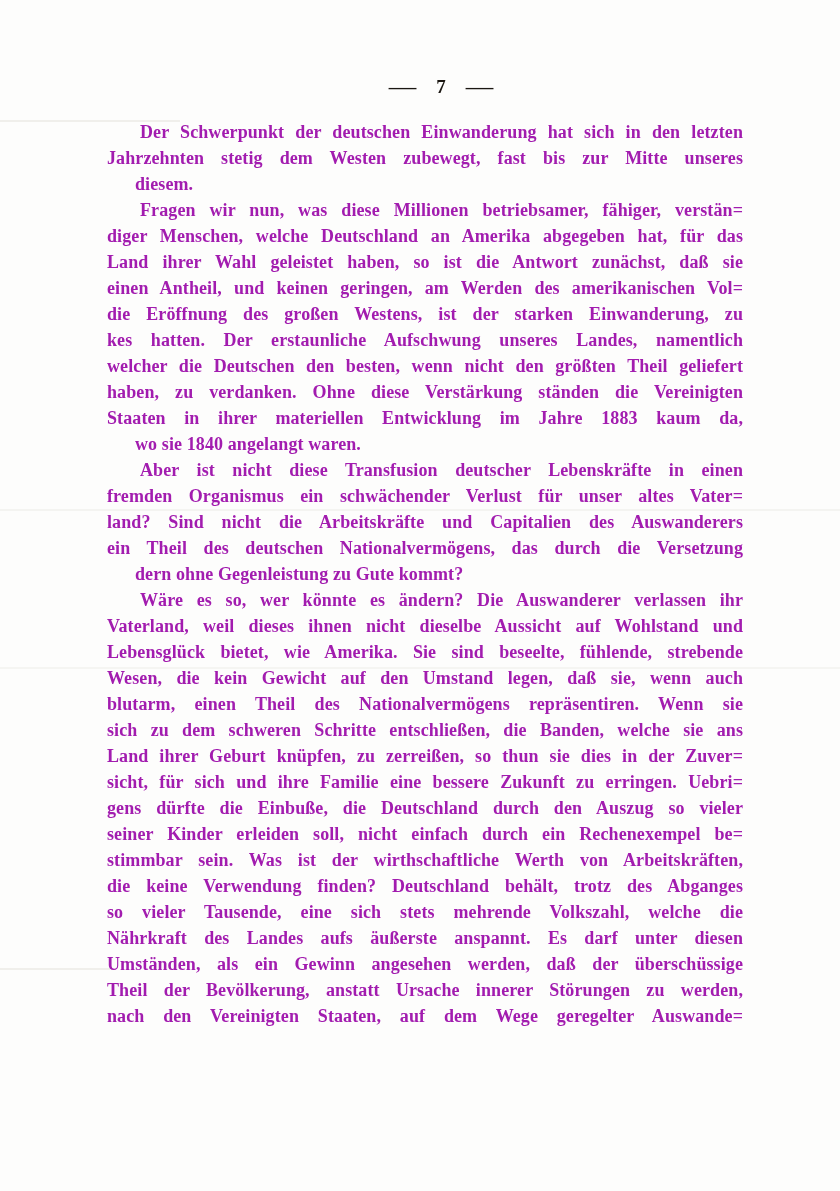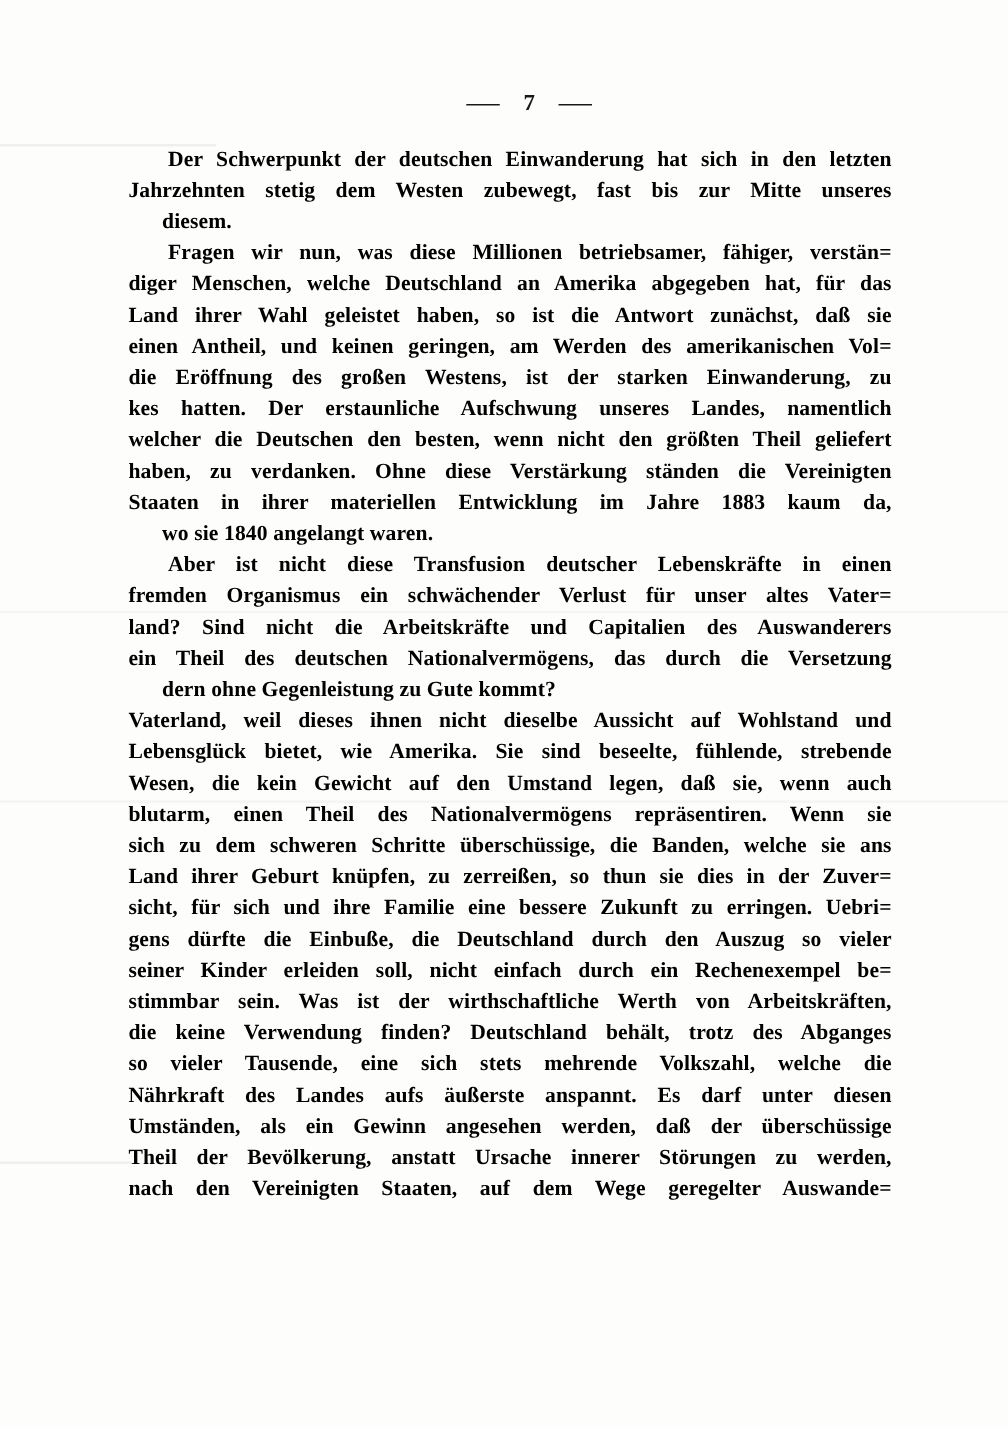--- a/index.html
+++ b/index.html
@@ -56,21 +56,21 @@
   .text-block {
     position: absolute;
     top: 119px;
     left: 107px;
     width: 636px;
     font-family: "Liberation Serif", "DejaVu Serif", serif;
     font-weight: 700;
     font-size: 18px;
     line-height: 26px;
     letter-spacing: 0.1px;
-    color: #000000;
+    color: #a21caf;
   }
   .paragraph {
     margin: 0;
   }
   .line {
     height: 26px;
     text-align: justify;
     text-align-last: justify;
     white-space: nowrap;
   }
@@ -118,25 +118,26 @@
         <div class="line final">wo sie 1840 angelangt waren.</div>
       </div>
       <div class="paragraph">
         <div class="line indent">Aber ist nicht diese Transfusion deutscher Lebenskräfte in einen</div>
         <div class="line">fremden Organismus ein schwächender Verlust für unser altes Vater=</div>
         <div class="line">land? Sind nicht die Arbeitskräfte und Capitalien des Auswanderers</div>
         <div class="line">ein Theil des deutschen Nationalvermögens, das durch die Versetzung</div>
         <div class="line final">dern ohne Gegenleistung zu Gute kommt?</div>
       </div>
       <div class="paragraph">
+        <div class="line indent">Wäre es so, wer könnte es ändern? Die Auswanderer verlassen ihr</div>
         <div class="line">Vaterland, weil dieses ihnen nicht dieselbe Aussicht auf Wohlstand und</div>
         <div class="line">Lebensglück bietet, wie Amerika. Sie sind beseelte, fühlende, strebende</div>
         <div class="line">Wesen, die kein Gewicht auf den Umstand legen, daß sie, wenn auch</div>
         <div class="line">blutarm, einen Theil des Nationalvermögens repräsentiren. Wenn sie</div>
-        <div class="line">sich zu dem schweren Schritte überschüssige, die Banden, welche sie ans</div>
+        <div class="line">sich zu dem schweren Schritte entschließen, die Banden, welche sie ans</div>
         <div class="line">Land ihrer Geburt knüpfen, zu zerreißen, so thun sie dies in der Zuver=</div>
         <div class="line">sicht, für sich und ihre Familie eine bessere Zukunft zu erringen. Uebri=</div>
         <div class="line">gens dürfte die Einbuße, die Deutschland durch den Auszug so vieler</div>
         <div class="line">seiner Kinder erleiden soll, nicht einfach durch ein Rechenexempel be=</div>
         <div class="line">stimmbar sein. Was ist der wirthschaftliche Werth von Arbeitskräften,</div>
         <div class="line">die keine Verwendung finden? Deutschland behält, trotz des Abganges</div>
         <div class="line">so vieler Tausende, eine sich stets mehrende Volkszahl, welche die</div>
         <div class="line">Nährkraft des Landes aufs äußerste anspannt. Es darf unter diesen</div>
         <div class="line">Umständen, als ein Gewinn angesehen werden, daß der überschüssige</div>
         <div class="line">Theil der Bevölkerung, anstatt Ursache innerer Störungen zu werden,</div>

